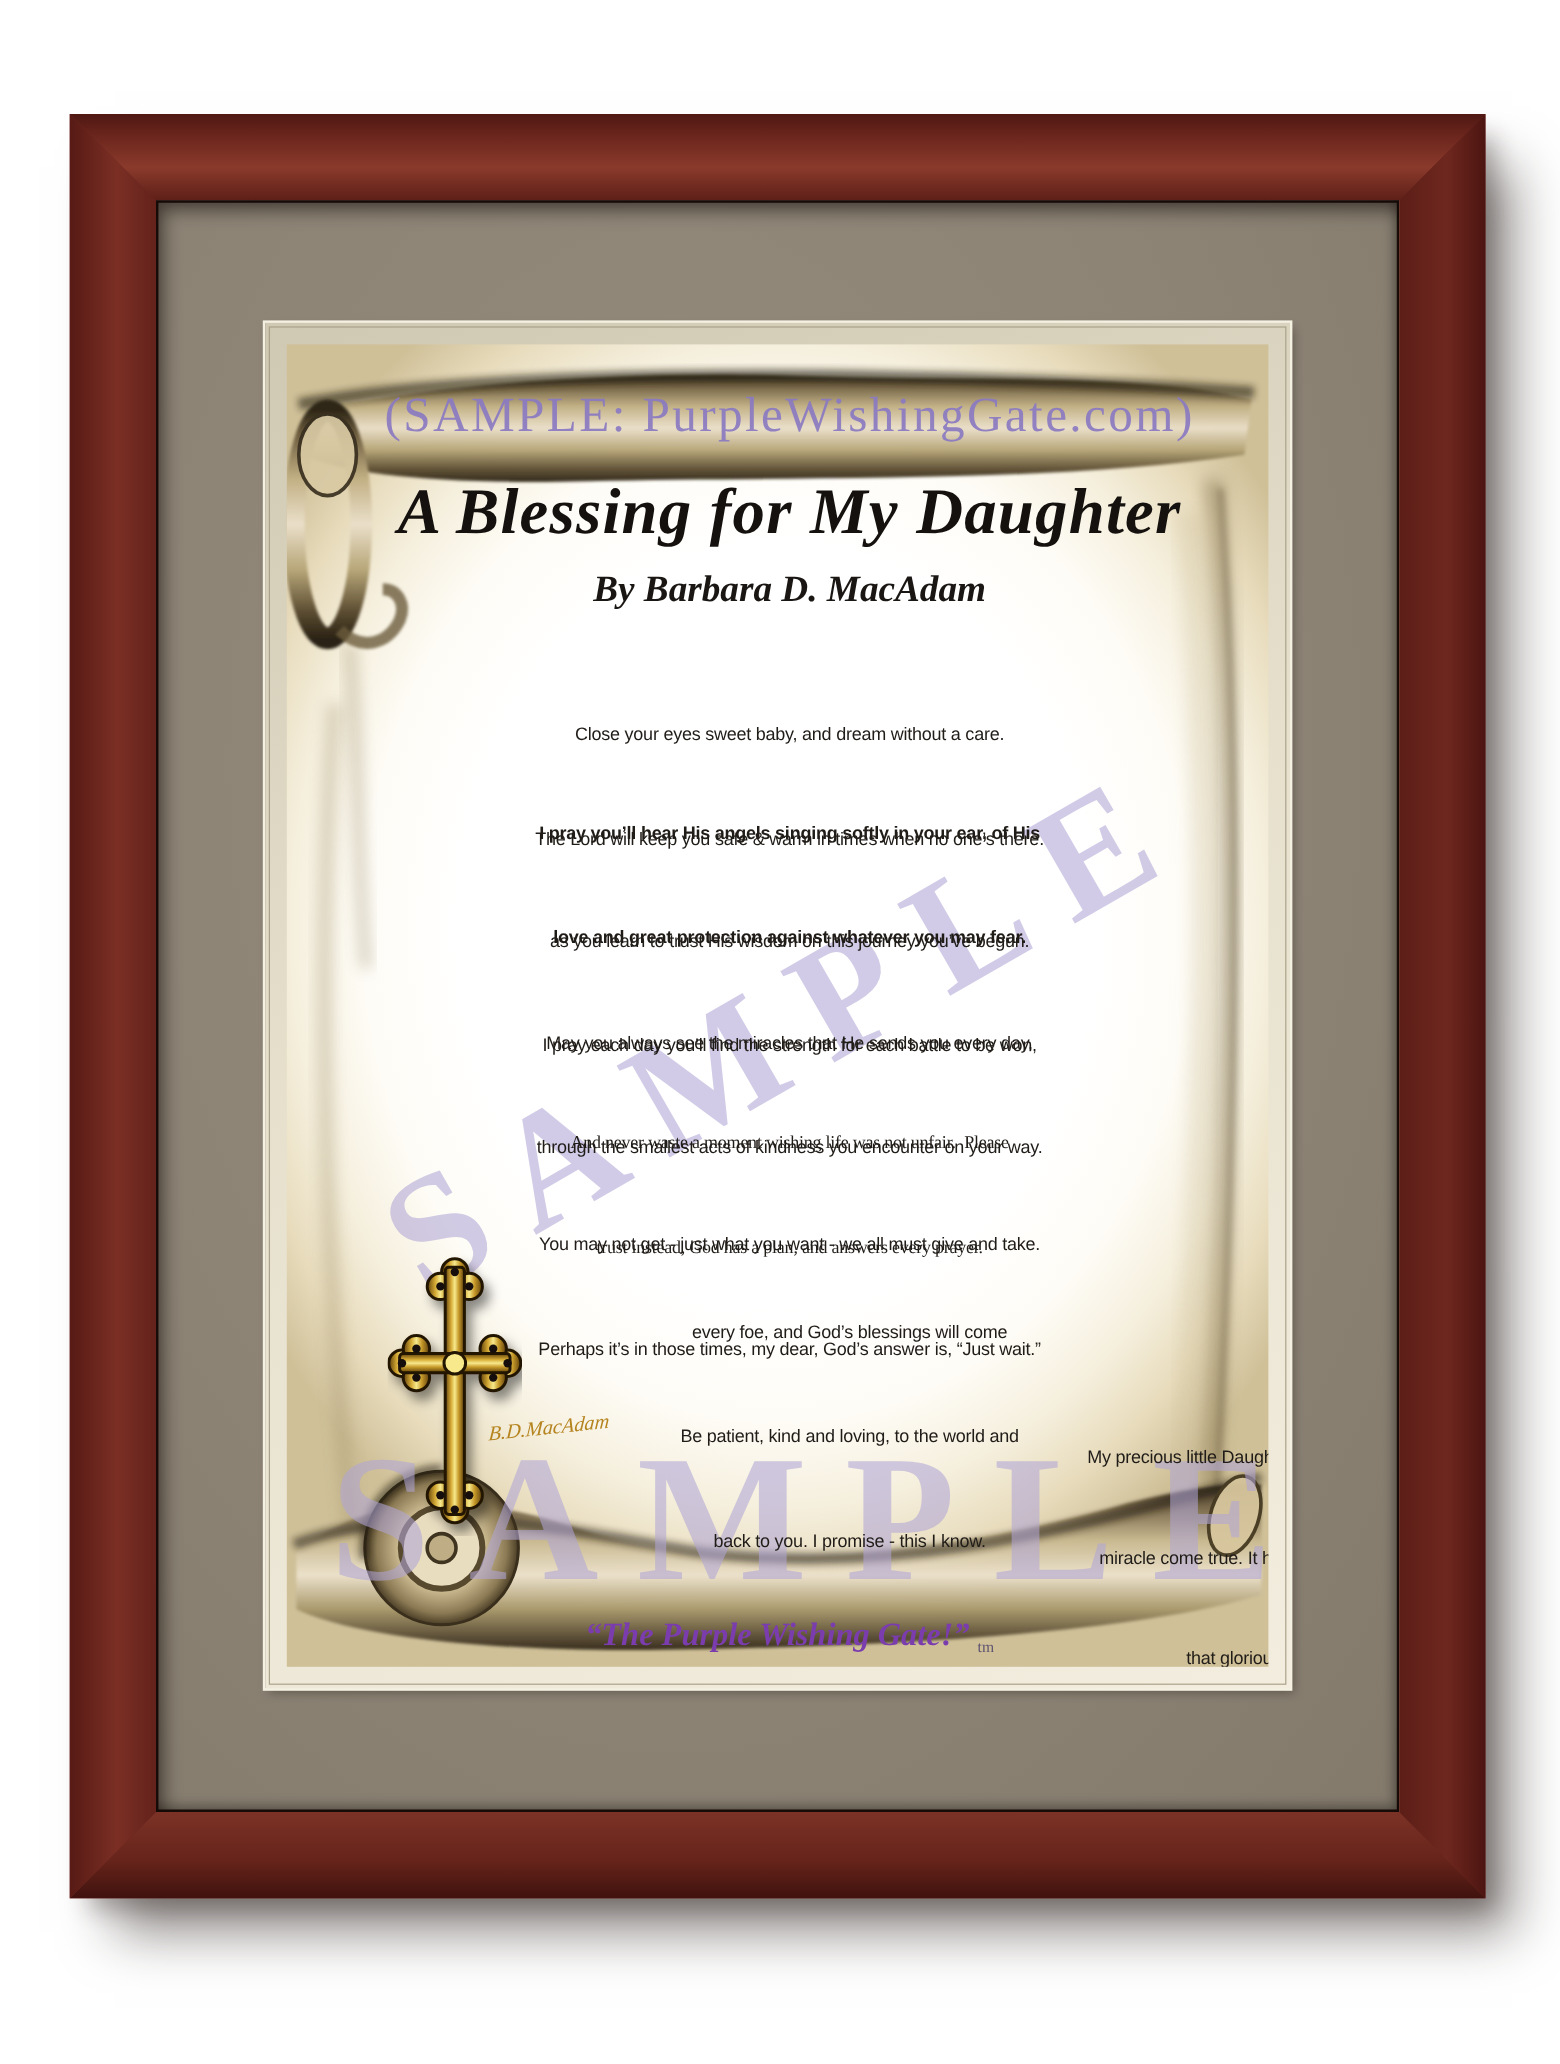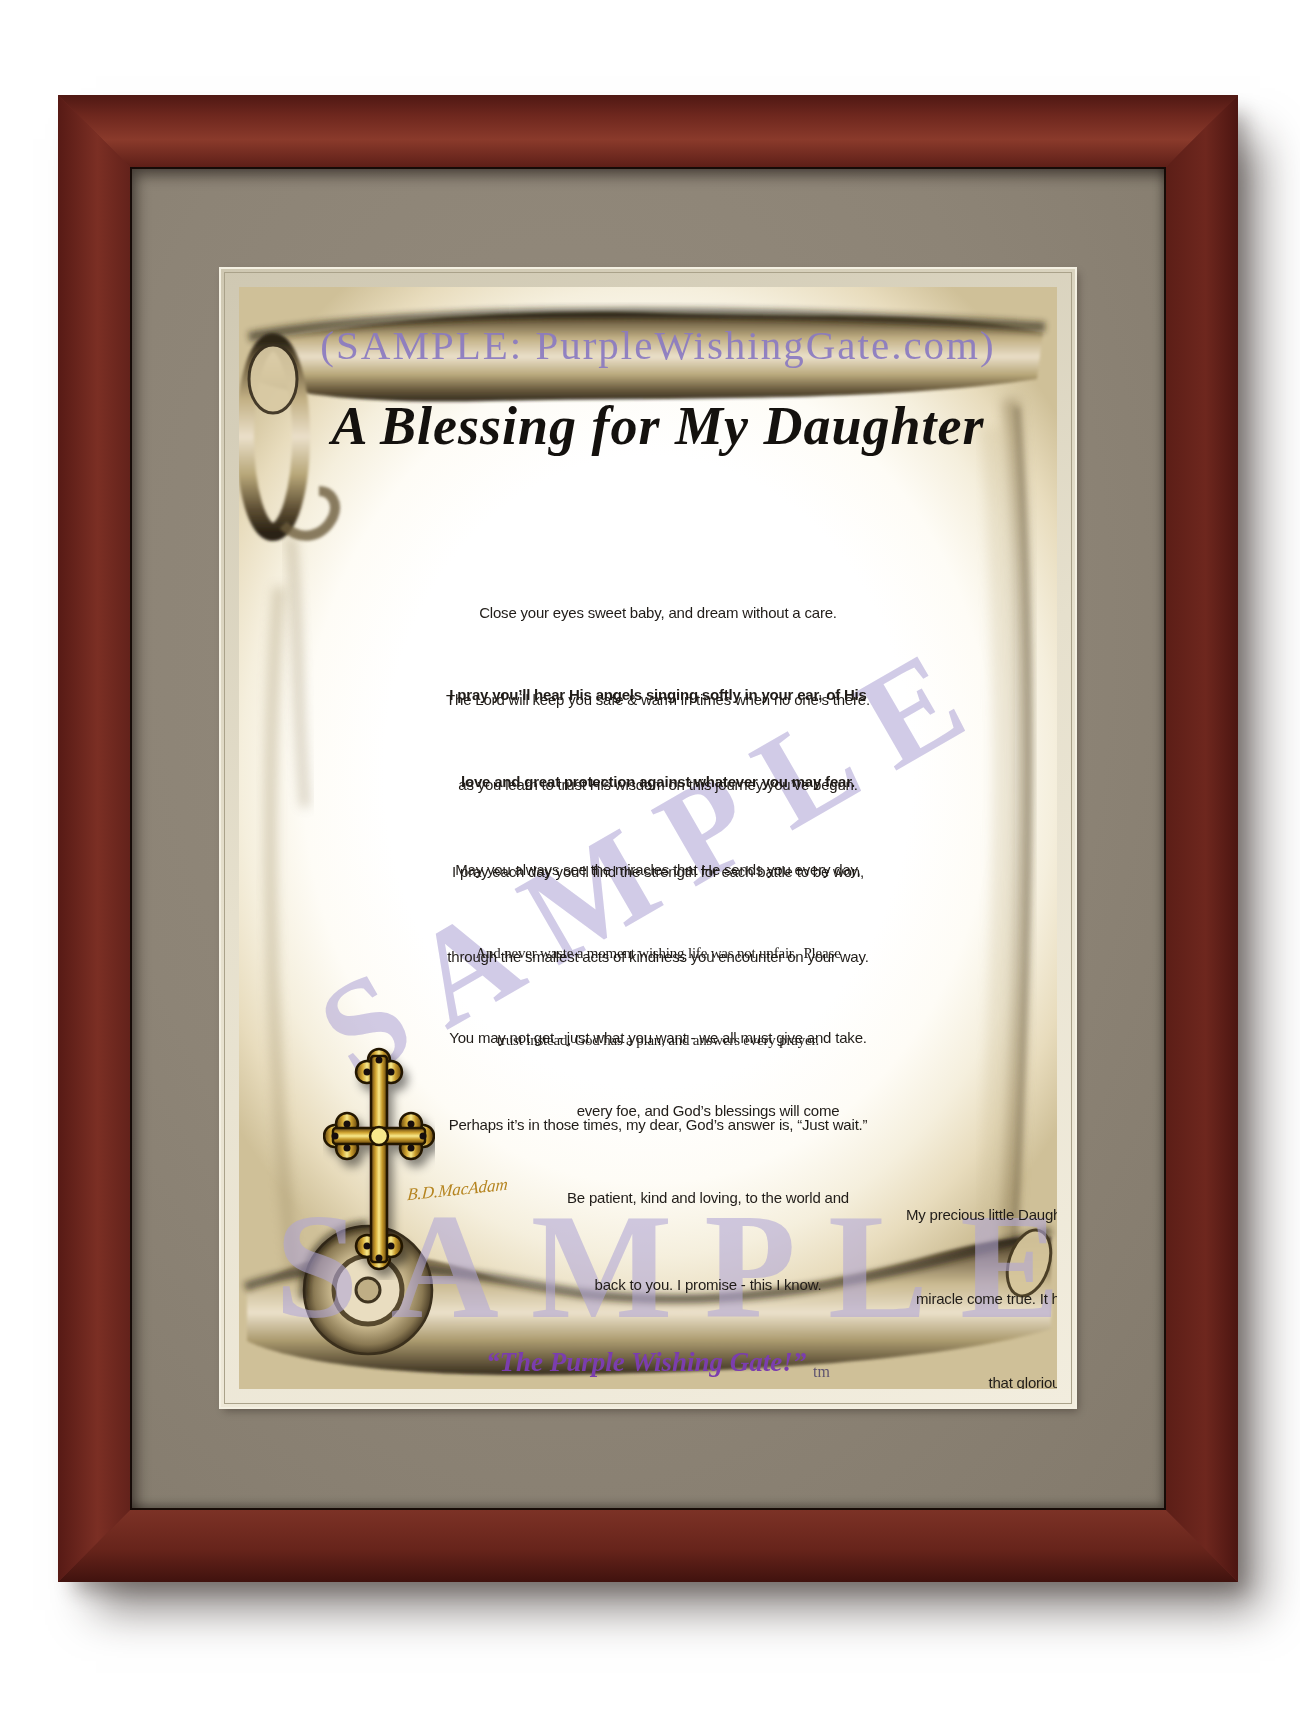--- a/index.html
+++ b/index.html
@@ -67,21 +67,21 @@
   
   .cross-wrap{position:absolute;left:84px;top:757px;width:112px;height:236px;z-index:5;}
   .signature{position:absolute;left:168px;top:893px;z-index:5;
      font-family:"Liberation Serif","DejaVu Serif",serif;font-style:italic;
      font-size:17px;color:#b5841f;transform:rotate(-6deg) skewX(-10deg);white-space:pre;}
 
   
   .brand{position:absolute;left:10px;top:1060px;width:100%;text-align:center;z-index:4;
      font-family:"Liberation Serif","DejaVu Serif",serif;font-style:italic;font-weight:bold;
      font-size:27px;color:#7b3dae;white-space:pre;}
-  .brand .tm{font-size:16px;font-style:normal;font-weight:normal;vertical-align:-6px;color:#5f5470;}
+  .brand .tm{font-size:13px;font-style:normal;font-weight:normal;vertical-align:-6px;color:#5f5470;}
 </style>
 </head>
 <body>
 
 <div class="stage">
   <div class="frame">
     <div class="fside top"></div>
     <div class="fside bottom"></div>
     <div class="fside left"></div>
     <div class="fside right"></div>
@@ -152,20 +152,21 @@
             <path d="M 129 937 A 66 66 0 0 0 65 1012" stroke="#241d0e" stroke-width="8" fill="none" opacity=".55" filter="url(#soft3)"></path>
 
             <ellipse cx="790" cy="976" rx="20" ry="34" fill="#d7c79d" stroke="#463a22" stroke-width="3" transform="rotate(18 790 976)" opacity=".95"></ellipse>
           </svg>
 
           <div class="wm wm-diagonal">SAMPLE</div>
           <div class="wm wm-bottom">SAMPLE</div>
 
           <div class="cblock wm-header">(SAMPLE: PurpleWishingGate.com)</div>
           <div class="cblock art-title">A Blessing for My Daughter</div>
+          <div class="cblock art-byline">By Barbara D. MacAdam</div>
 
           <div class="cblock stanza s1">
             <div class="line">Close your eyes sweet baby, and dream without a care.</div>
             <div class="line">The Lord will keep you safe &amp; warm in times when no one’s there.</div>
           </div>
           <div class="cblock stanza s2">
             <div class="line">I pray you’ll hear His angels singing softly in your ear, of His</div>
             <div class="line">love and great protection against whatever you may fear.</div>
           </div>
           <div class="cblock stanza s3">

